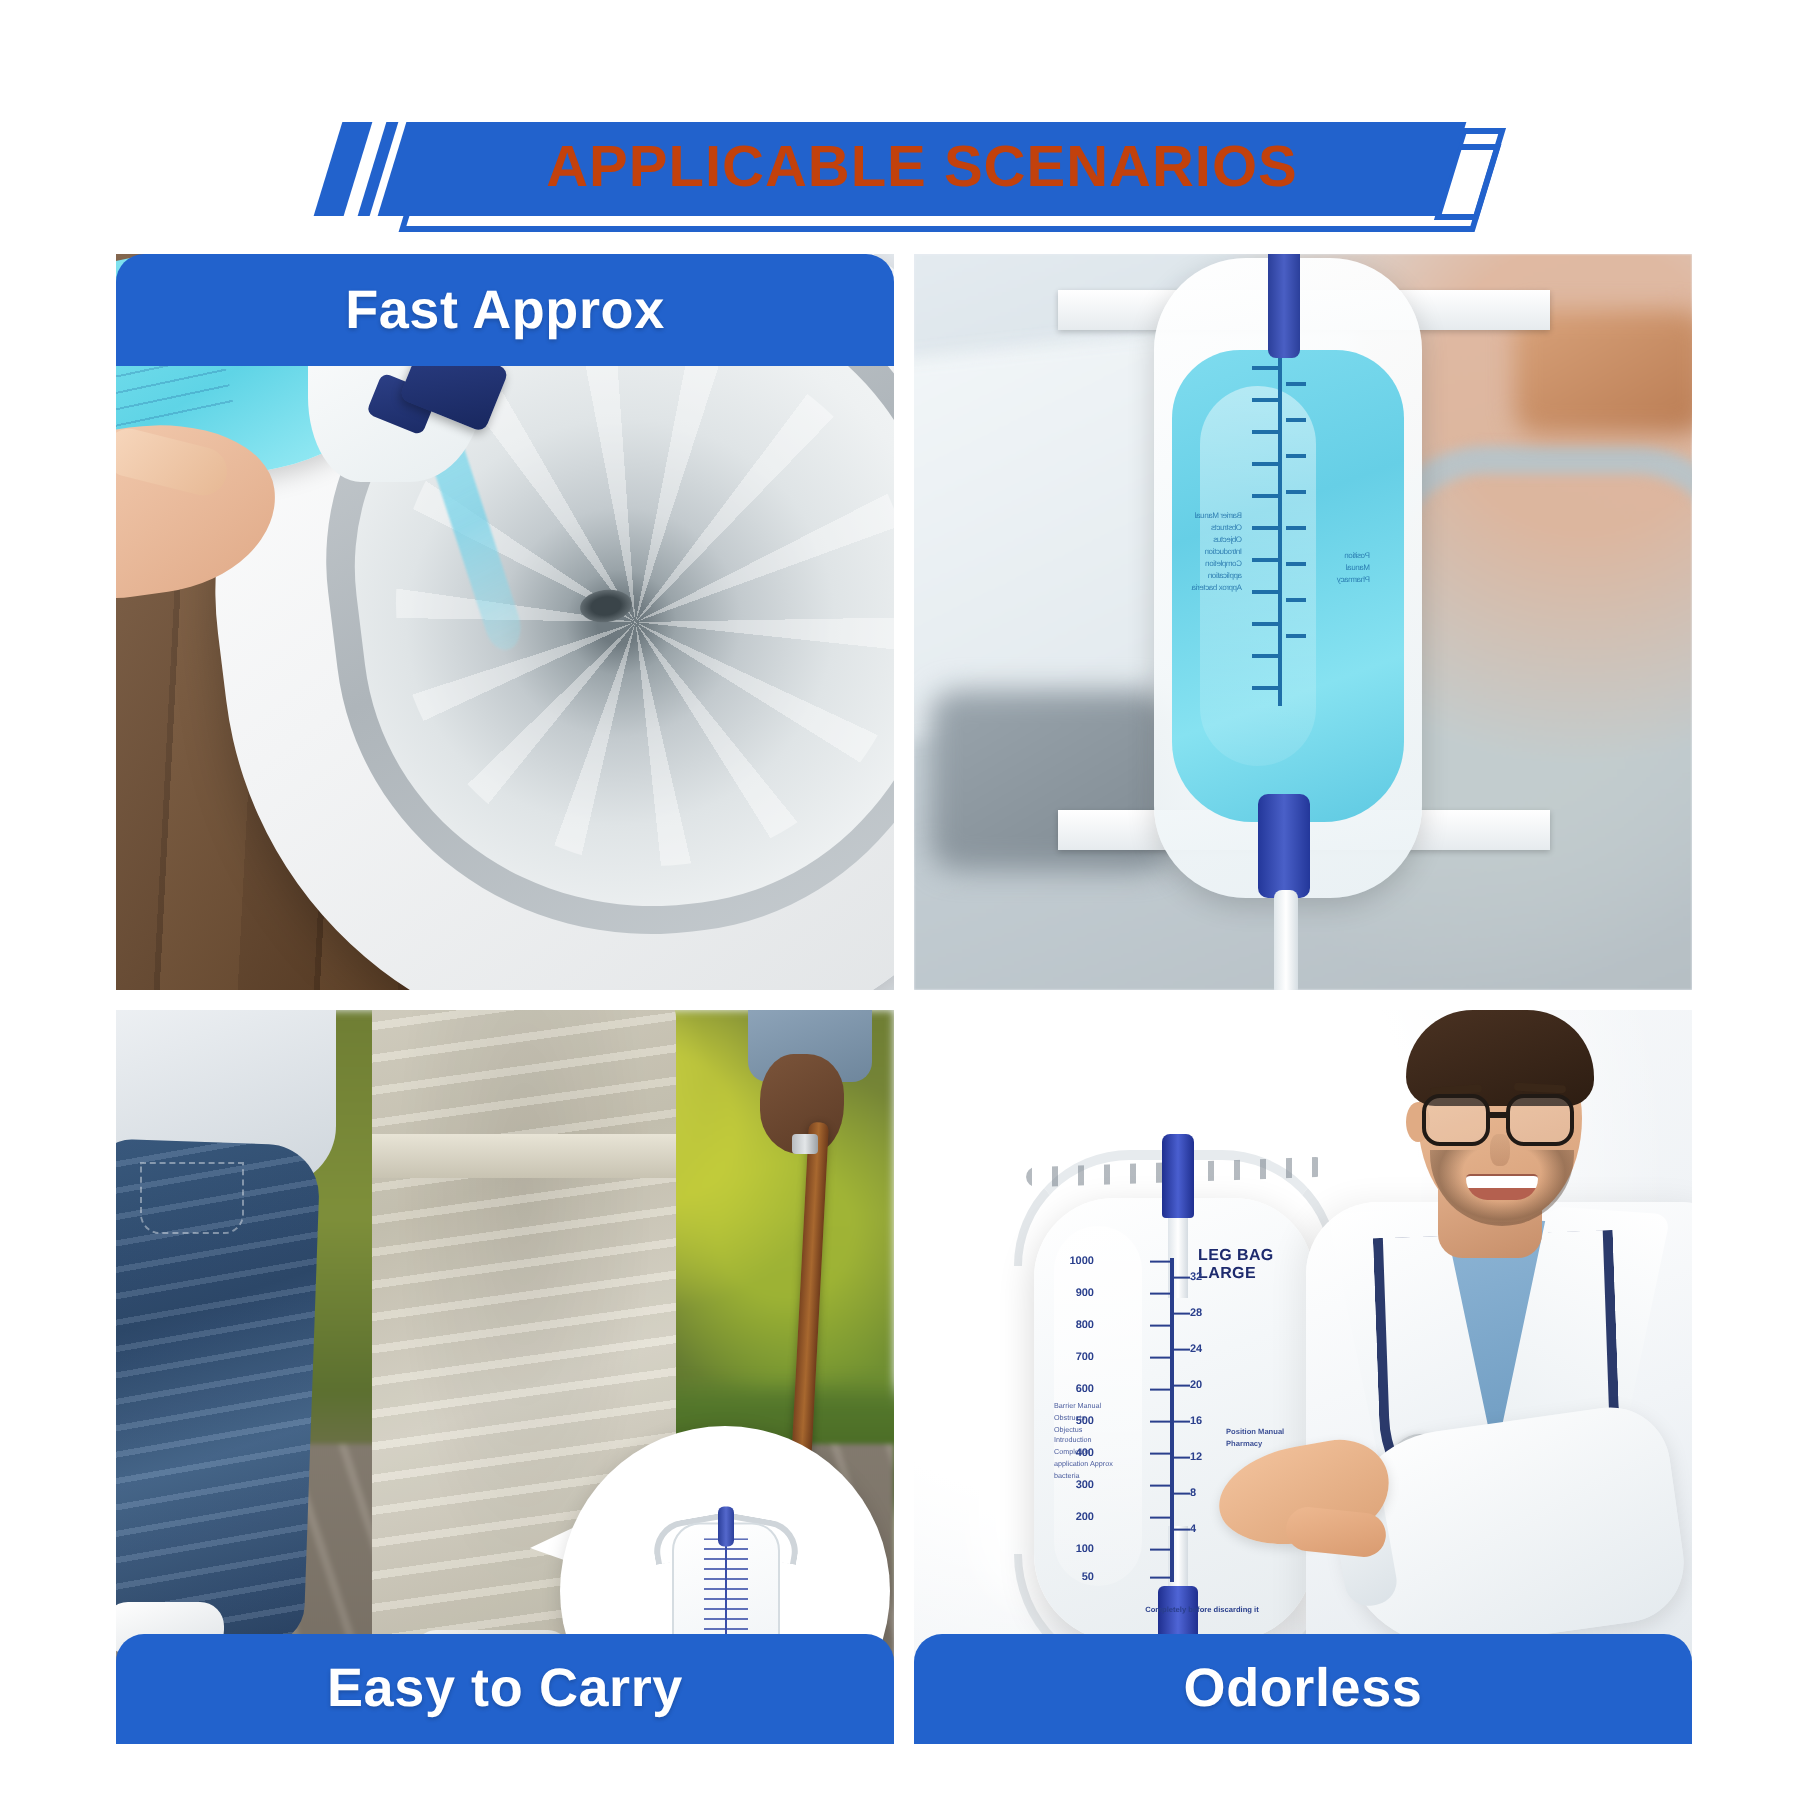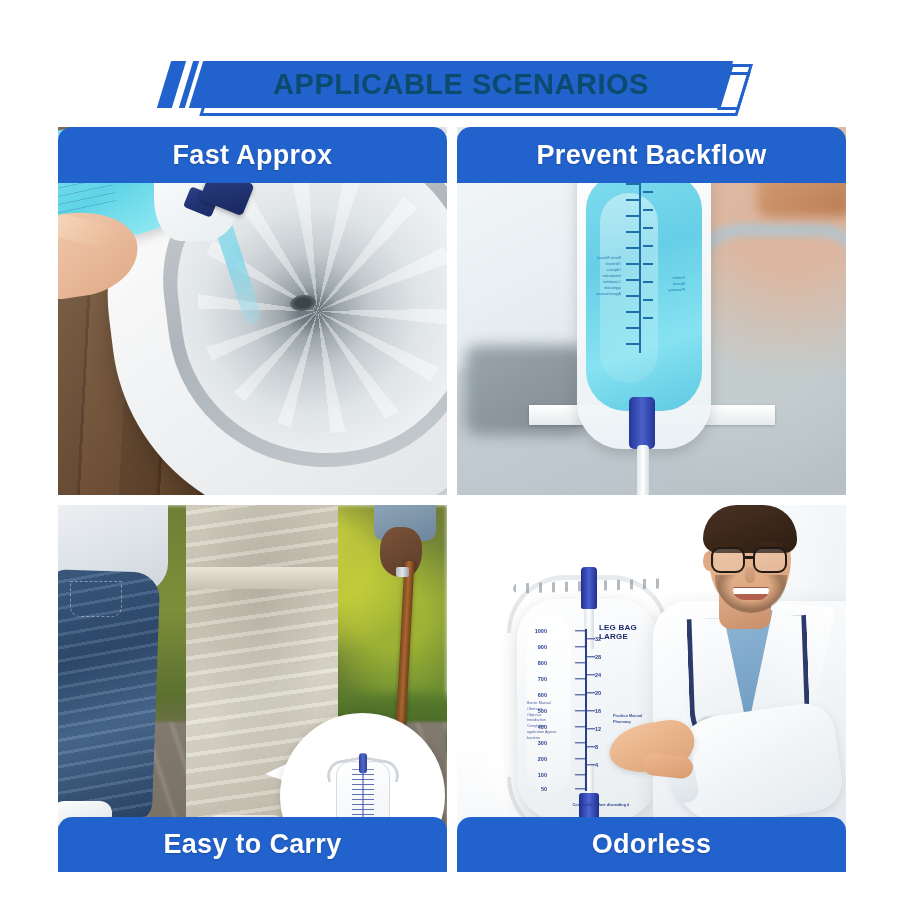--- a/index.html
+++ b/index.html
@@ -27,21 +27,21 @@
     transform: skewX(-17deg);
   }
   
   .hdr-main {
     position: absolute; left: 196px; top: 33px; width: 530px; height: 47px;
     background: #2262cc; transform: skewX(-17deg);
   }
   .hdr-title {
     position: absolute; left: 196px; top: 33px; width: 530px; height: 47px;
     display: flex; align-items: center; justify-content: center;
-    color: #0c4a6e; font-size: 29px; font-weight: bold;
+    color: #c2410c; font-size: 29px; font-weight: bold;
     letter-spacing: 0.5px; white-space: nowrap;
   }
   
   .hdr-slash-a {
     position: absolute; left: 164px; top: 33px; width: 15px; height: 47px;
     background: #2262cc; transform: skewX(-17deg);
   }
   .hdr-slash-b {
     position: absolute; left: 186px; top: 33px; width: 6px; height: 47px;
     background: #2262cc; transform: skewX(-17deg);
@@ -666,21 +666,20 @@
       <div class="tr-tick tr-tick-r" style="top:136px"></div>
       <div class="tr-tick tr-tick-r" style="top:154px"></div>
       <div class="tr-tick tr-tick-r" style="top:172px"></div>
       <div class="tr-tick tr-tick-r" style="top:190px"></div>
       <div class="tr-minitext" style="left:136px; top:128px; width:28px;">Barrier Manual Obstructs Objectus Introduction Completion application Approx bacteria</div>
       <div class="tr-minitext" style="left:204px; top:148px; width:24px;">Position Manual Pharmacy</div>
       <div class="tr-neck"></div>
       <div class="tr-outlet"></div>
       <div class="tr-tube"></div>
     </div>
-    <div class="label-bar label-top">Prevent Backflow</div>
   </div>
 
   <div class="panel p-br">
     <div class="photo">
       <div class="br-bg"></div>
       <div class="br-ghost"></div>
 
       <div class="br-bag">
         <div class="br-strap br-strap-top"></div>
         <div class="br-strap br-strap-bot"></div>

